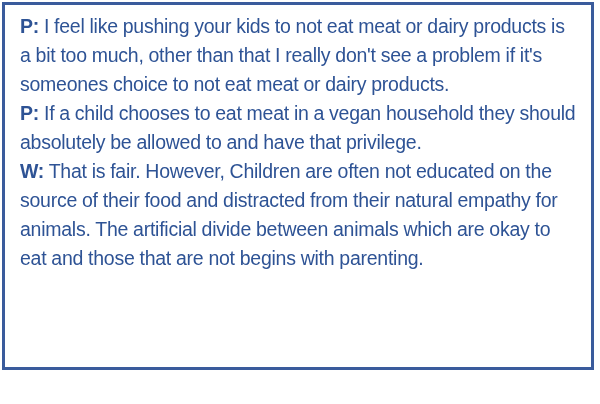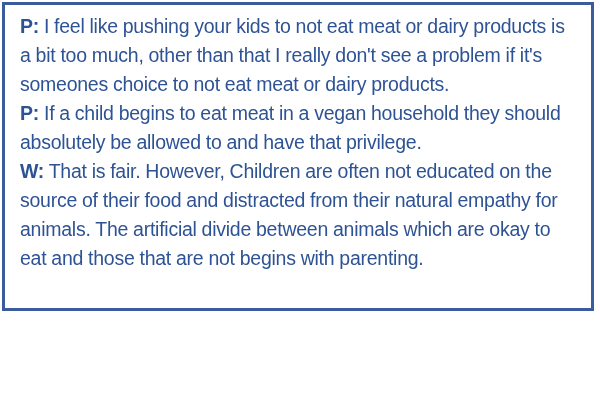--- a/index.html
+++ b/index.html
@@ -12,21 +12,21 @@
     height: 404px;
     overflow: hidden;
     font-family: "Liberation Sans", sans-serif;
   }
 
   #transcript-box {
     position: absolute;
     left: 2px;
     top: 2px;
     width: 592px;
-    height: 309px;
+    height: 368px;
     box-sizing: border-box;
     border: 3px solid #3A5B9C;
     background: #ffffff;
     overflow: hidden;
   }
 
   #transcript-body {
     padding: 7px 14px 0 15px;
   }
 
@@ -54,18 +54,18 @@
 </style>
 </head>
 <body>
 
 <div id="transcript-box">
   <div id="transcript-body">
 
     <p class="turn"><span class="speaker">P:</span><span class="utterance"> I feel like pushing your kids to not eat meat or dairy products is a bit too much, other than that I really don't see a problem if it's someones choice to not eat meat or dairy products.</span></p>
 
 
-    <p class="turn"><span class="speaker">P:</span><span class="utterance"> If a child begins to eat meat in a vegan household they should absolutely be allowed to and have that privilege.</span></p>
+    <p class="turn"><span class="speaker">P:</span><span class="utterance"> If a child chooses to eat meat in a vegan household they should absolutely be allowed to and have that privilege.</span></p>
 
     <p class="turn"><span class="speaker">W:</span><span class="utterance"> That is fair. However, Children are often not educated on the  source of their food and distracted from their natural empathy for animals. The artificial divide between animals which are okay to eat and those that are not begins with parenting.</span></p>
 
   </div>
 </div>
 
 </body></html>

